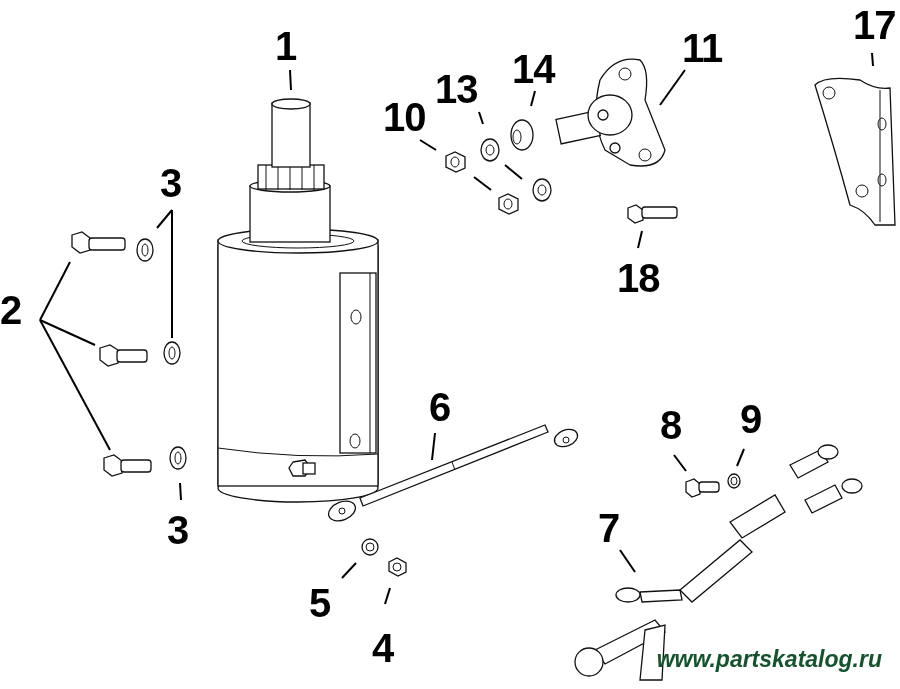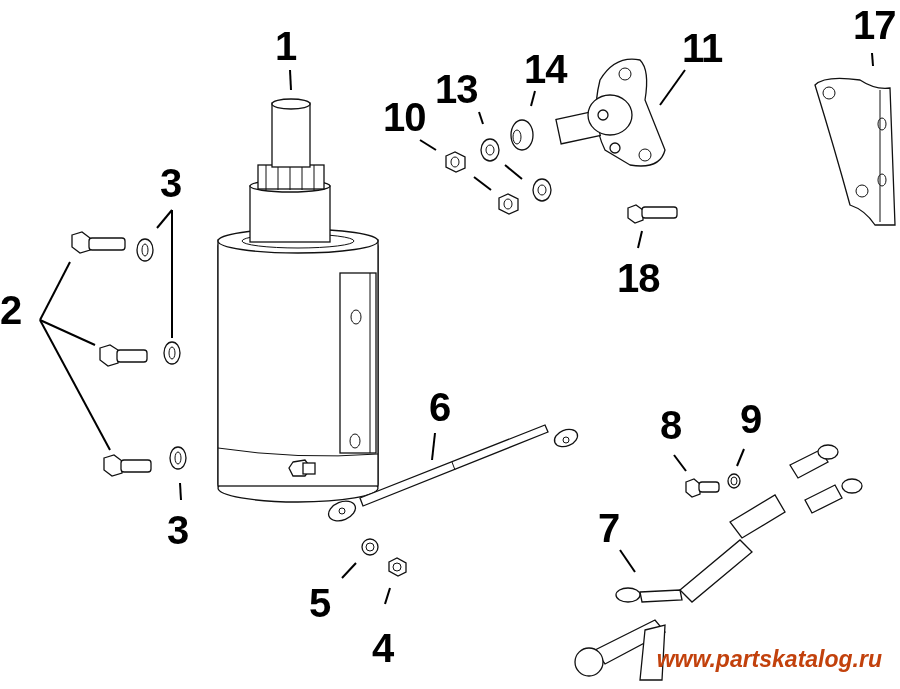--- a/index.html
+++ b/index.html
@@ -1,19 +1,19 @@
 <!DOCTYPE html>
 <html><head>
 <meta charset="utf-8">
 <style>
   html, body { margin:0; padding:0; background:#ffffff; }
   #stage { position:relative; width:900px; height:689px; background:#ffffff; overflow:hidden; }
   svg#art { position:absolute; left:0; top:0; }
   .lbl { position:absolute; font-family:"Liberation Sans", sans-serif; font-weight:bold; font-size:40px; line-height:40px; color:#000; letter-spacing:-1px; }
-  .wm { position:absolute; font-family:"Liberation Sans", sans-serif; font-weight:bold; font-style:italic; font-size:23px; color:#c2410c; right:18px; top:646px; }
+  .wm { position:absolute; font-family:"Liberation Sans", sans-serif; font-weight:bold; font-style:italic; font-size:23px; color:#14532d; right:18px; top:646px; }
   .part { fill:#fff; stroke:#111; stroke-width:1.3; }
   .thin { fill:none; stroke:#111; stroke-width:1; }
   .lead { stroke:#000; stroke-width:2; fill:none; }
 </style>
 </head>
 <body>
 
 <div id="stage">
 <svg id="art" width="900" height="689" viewBox="0 0 900 689">
 
@@ -160,17 +160,17 @@
 <div class="lbl" style="left:372px;top:628px;">4</div>
 <div class="lbl" style="left:309px;top:583px;">5</div>
 <div class="lbl" style="left:429px;top:387px;">6</div>
 <div class="lbl" style="left:598px;top:508px;">7</div>
 <div class="lbl" style="left:660px;top:405px;">8</div>
 <div class="lbl" style="left:740px;top:399px;">9</div>
 <div class="lbl" style="left:853px;top:5px;">17</div>
 <div class="lbl" style="left:666px;top:28px;margin-left:16px;">11</div>
 <div class="lbl" style="left:383px;top:97px;">10</div>
 <div class="lbl" style="left:435px;top:69px;">13</div>
-<div class="lbl" style="left:512px;top:49px;margin-left:12px;">14</div>
+<div class="lbl" style="left:512px;top:49px;">14</div>
 <div class="lbl" style="left:617px;top:258px;">18</div>
 
 <div class="wm">www.partskatalog.ru</div>
 </div>
 
 </body></html>

